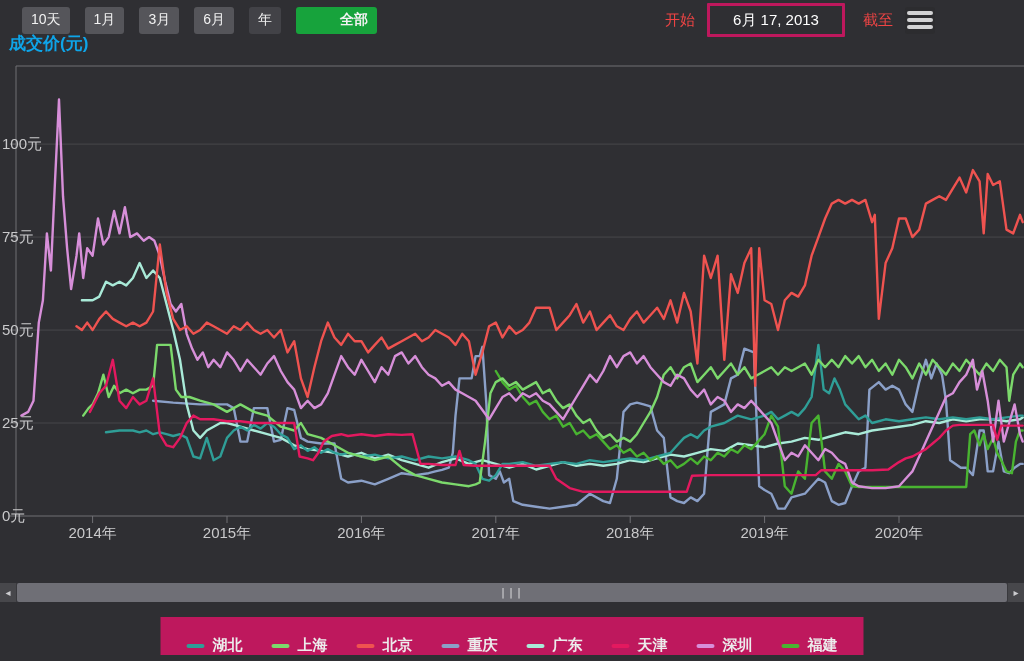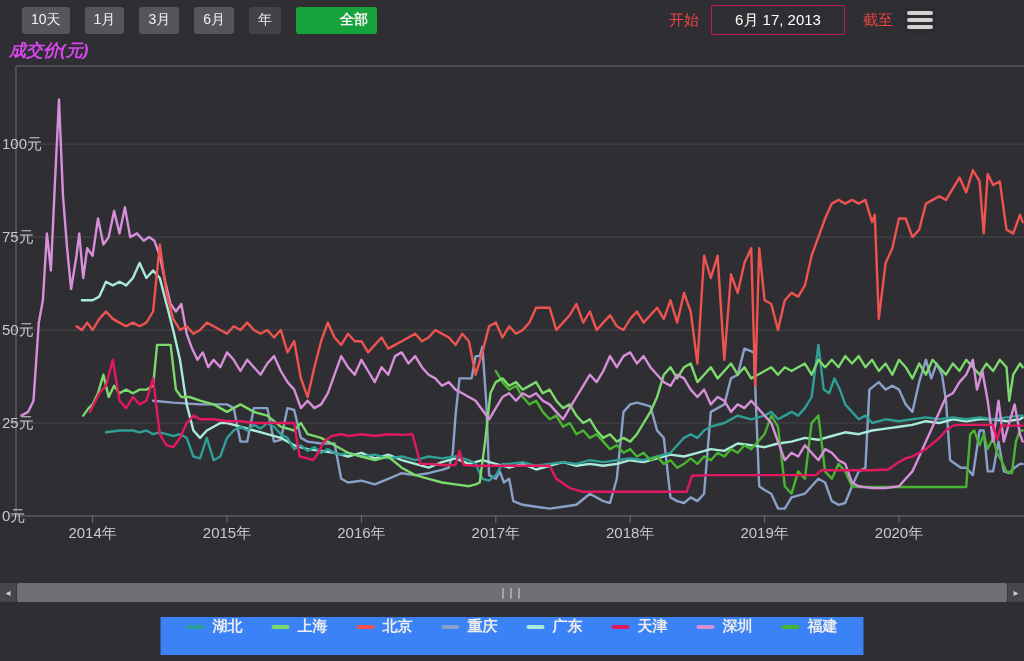--- a/index.html
+++ b/index.html
@@ -8,37 +8,37 @@
   .toolbar{position:absolute;top:0;left:0;width:941px;height:40px;display:flex;align-items:center;}
   .rb-group{display:flex;align-items:center;margin-left:22px;}
   .rbtn{height:27px;padding:0 9px;min-width:18px;margin-right:15px;border-radius:3px;
         background:#55555a;color:#f2f2f2;font-size:14px;display:inline-flex;align-items:center;
         justify-content:center;cursor:pointer;border:none;}
   .rbtn.dim{background:#424247;}
   .rbtn.selected{background:#17a33c;font-weight:bold;margin-right:0;padding-left:44px;}
   .spacer{flex:1;}
   .range-inputs{display:flex;align-items:center;margin-right:6px;}
   .range-label{color:#ef4444;font-size:15px;margin:0 12px 0 0;}
-  .date-input{height:26px;background:transparent;border:1px solid #be185d;color:#ffffff;
+  .date-input{height:26px;background:transparent;border:3px solid #be185d;color:#ffffff;
               font-size:15px;text-align:center;font-family:inherit;border-radius:1px;}
   .di-start{width:128px;margin-right:18px;}
   .di-end{width:134px;margin-right:14px;}
   .burger{width:30px;height:27px;background:#2c2c2f;border-radius:3px;display:flex;
           flex-direction:column;justify-content:center;gap:3px;padding:0 2px;cursor:pointer;box-sizing:border-box;}
   .burger span{display:block;height:4px;background:#d2d2d4;border-radius:2px;}
-  .chart-title{position:absolute;top:39px;left:9px;font-size:17px;font-weight:bold;color:#d946ef;font-style:italic;}
+  .chart-title{position:absolute;top:32px;left:9px;font-size:17px;font-weight:bold;color:#0ea5e9;}
   #plot{position:absolute;top:40px;left:0;}
   .scrollbar{position:absolute;top:583px;left:0;width:1024px;height:19px;background:#39393d;display:flex;}
   .sb-arrow{width:16px;height:19px;background:#47474b;color:#cccccf;font-size:10px;display:flex;
             align-items:center;justify-content:center;cursor:pointer;user-select:none;}
   .sb-thumb{flex:1;background:#6f6f76;border-radius:2px;margin:0 1px;display:flex;align-items:center;
             justify-content:center;cursor:grab;}
   .sb-grip{color:#e0e0e2;font-size:10px;letter-spacing:2px;font-family:"DejaVu Sans Mono",monospace;}
   .legend{position:absolute;top:617px;left:50%;transform:translateX(-50%);height:38px;
-          background:#3b82f6;display:flex;align-items:flex-start;padding:0 26px;gap:29px;}
+          background:#be185d;display:flex;align-items:flex-end;padding:0 26px;gap:29px;}
   .legend-item{display:flex;align-items:center;gap:8px;cursor:pointer;white-space:nowrap;}
   .legend-swatch{width:18px;height:4px;border-radius:2px;display:inline-block;}
   .legend-label{color:#ececec;font-size:15px;font-weight:bold;}
   text{font-family:"Liberation Sans", sans-serif;}
 </style>
 </head>
 <body>
 
 <div class="toolbar">
   <div class="rb-group">

